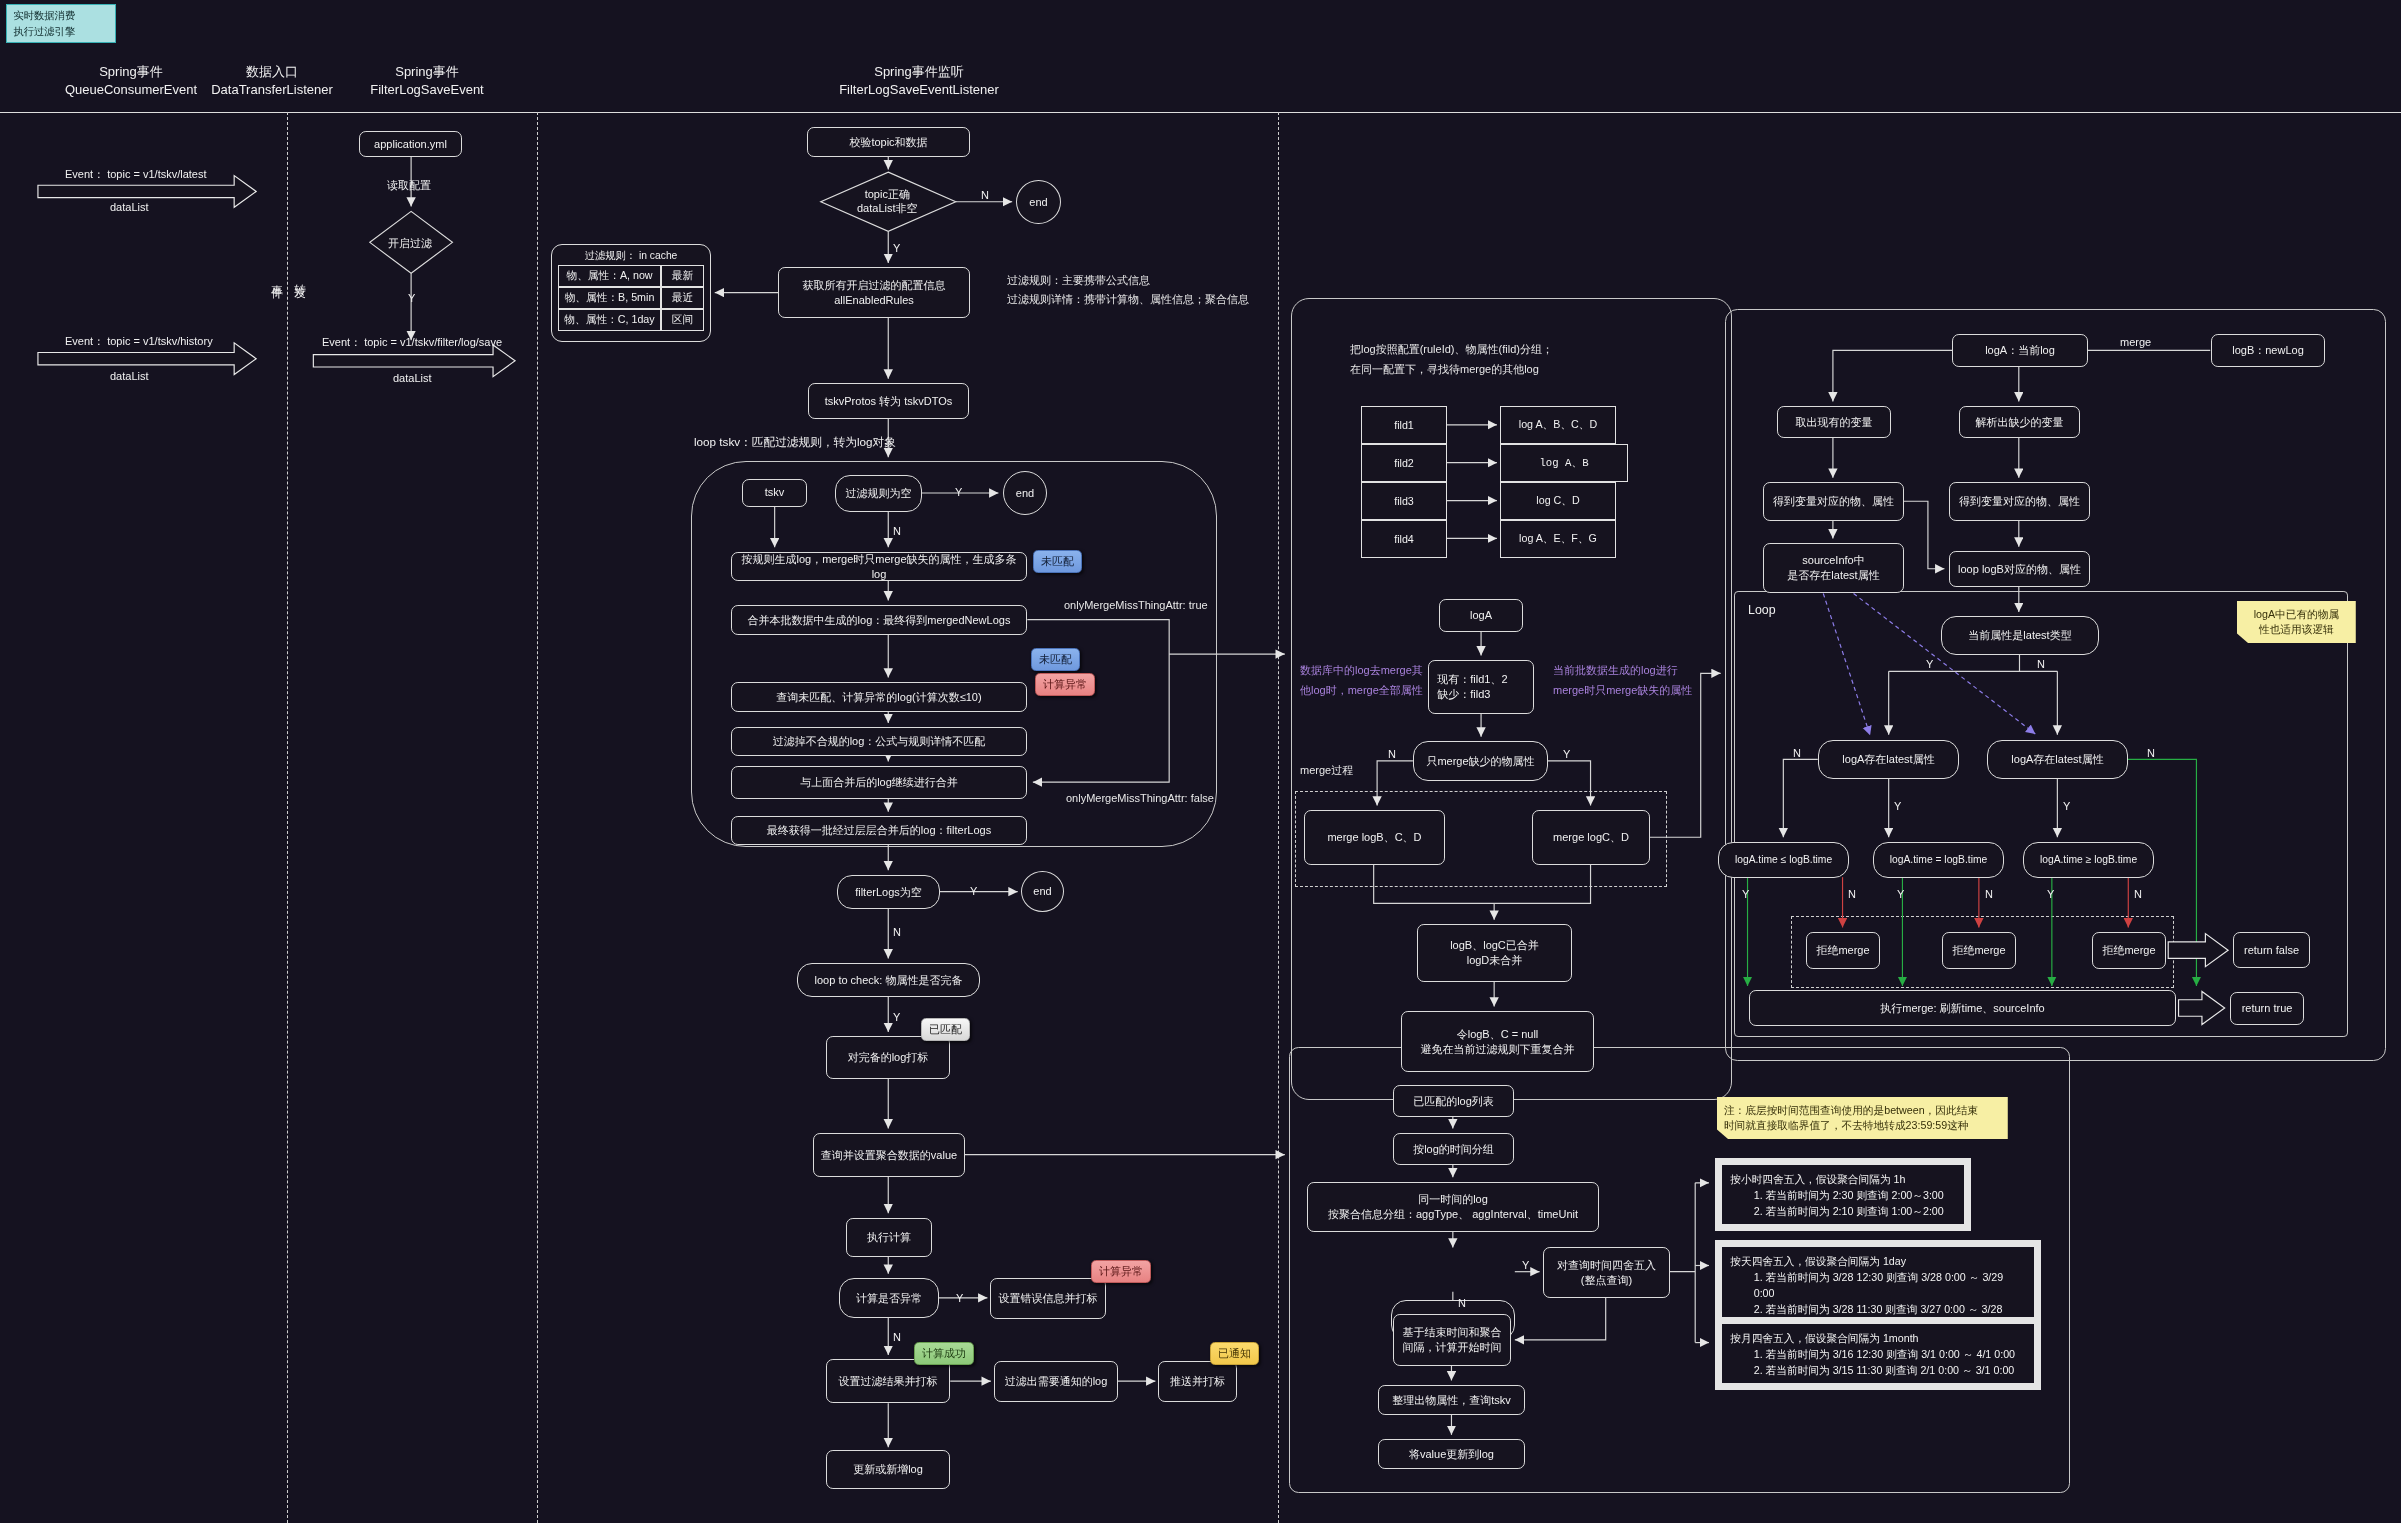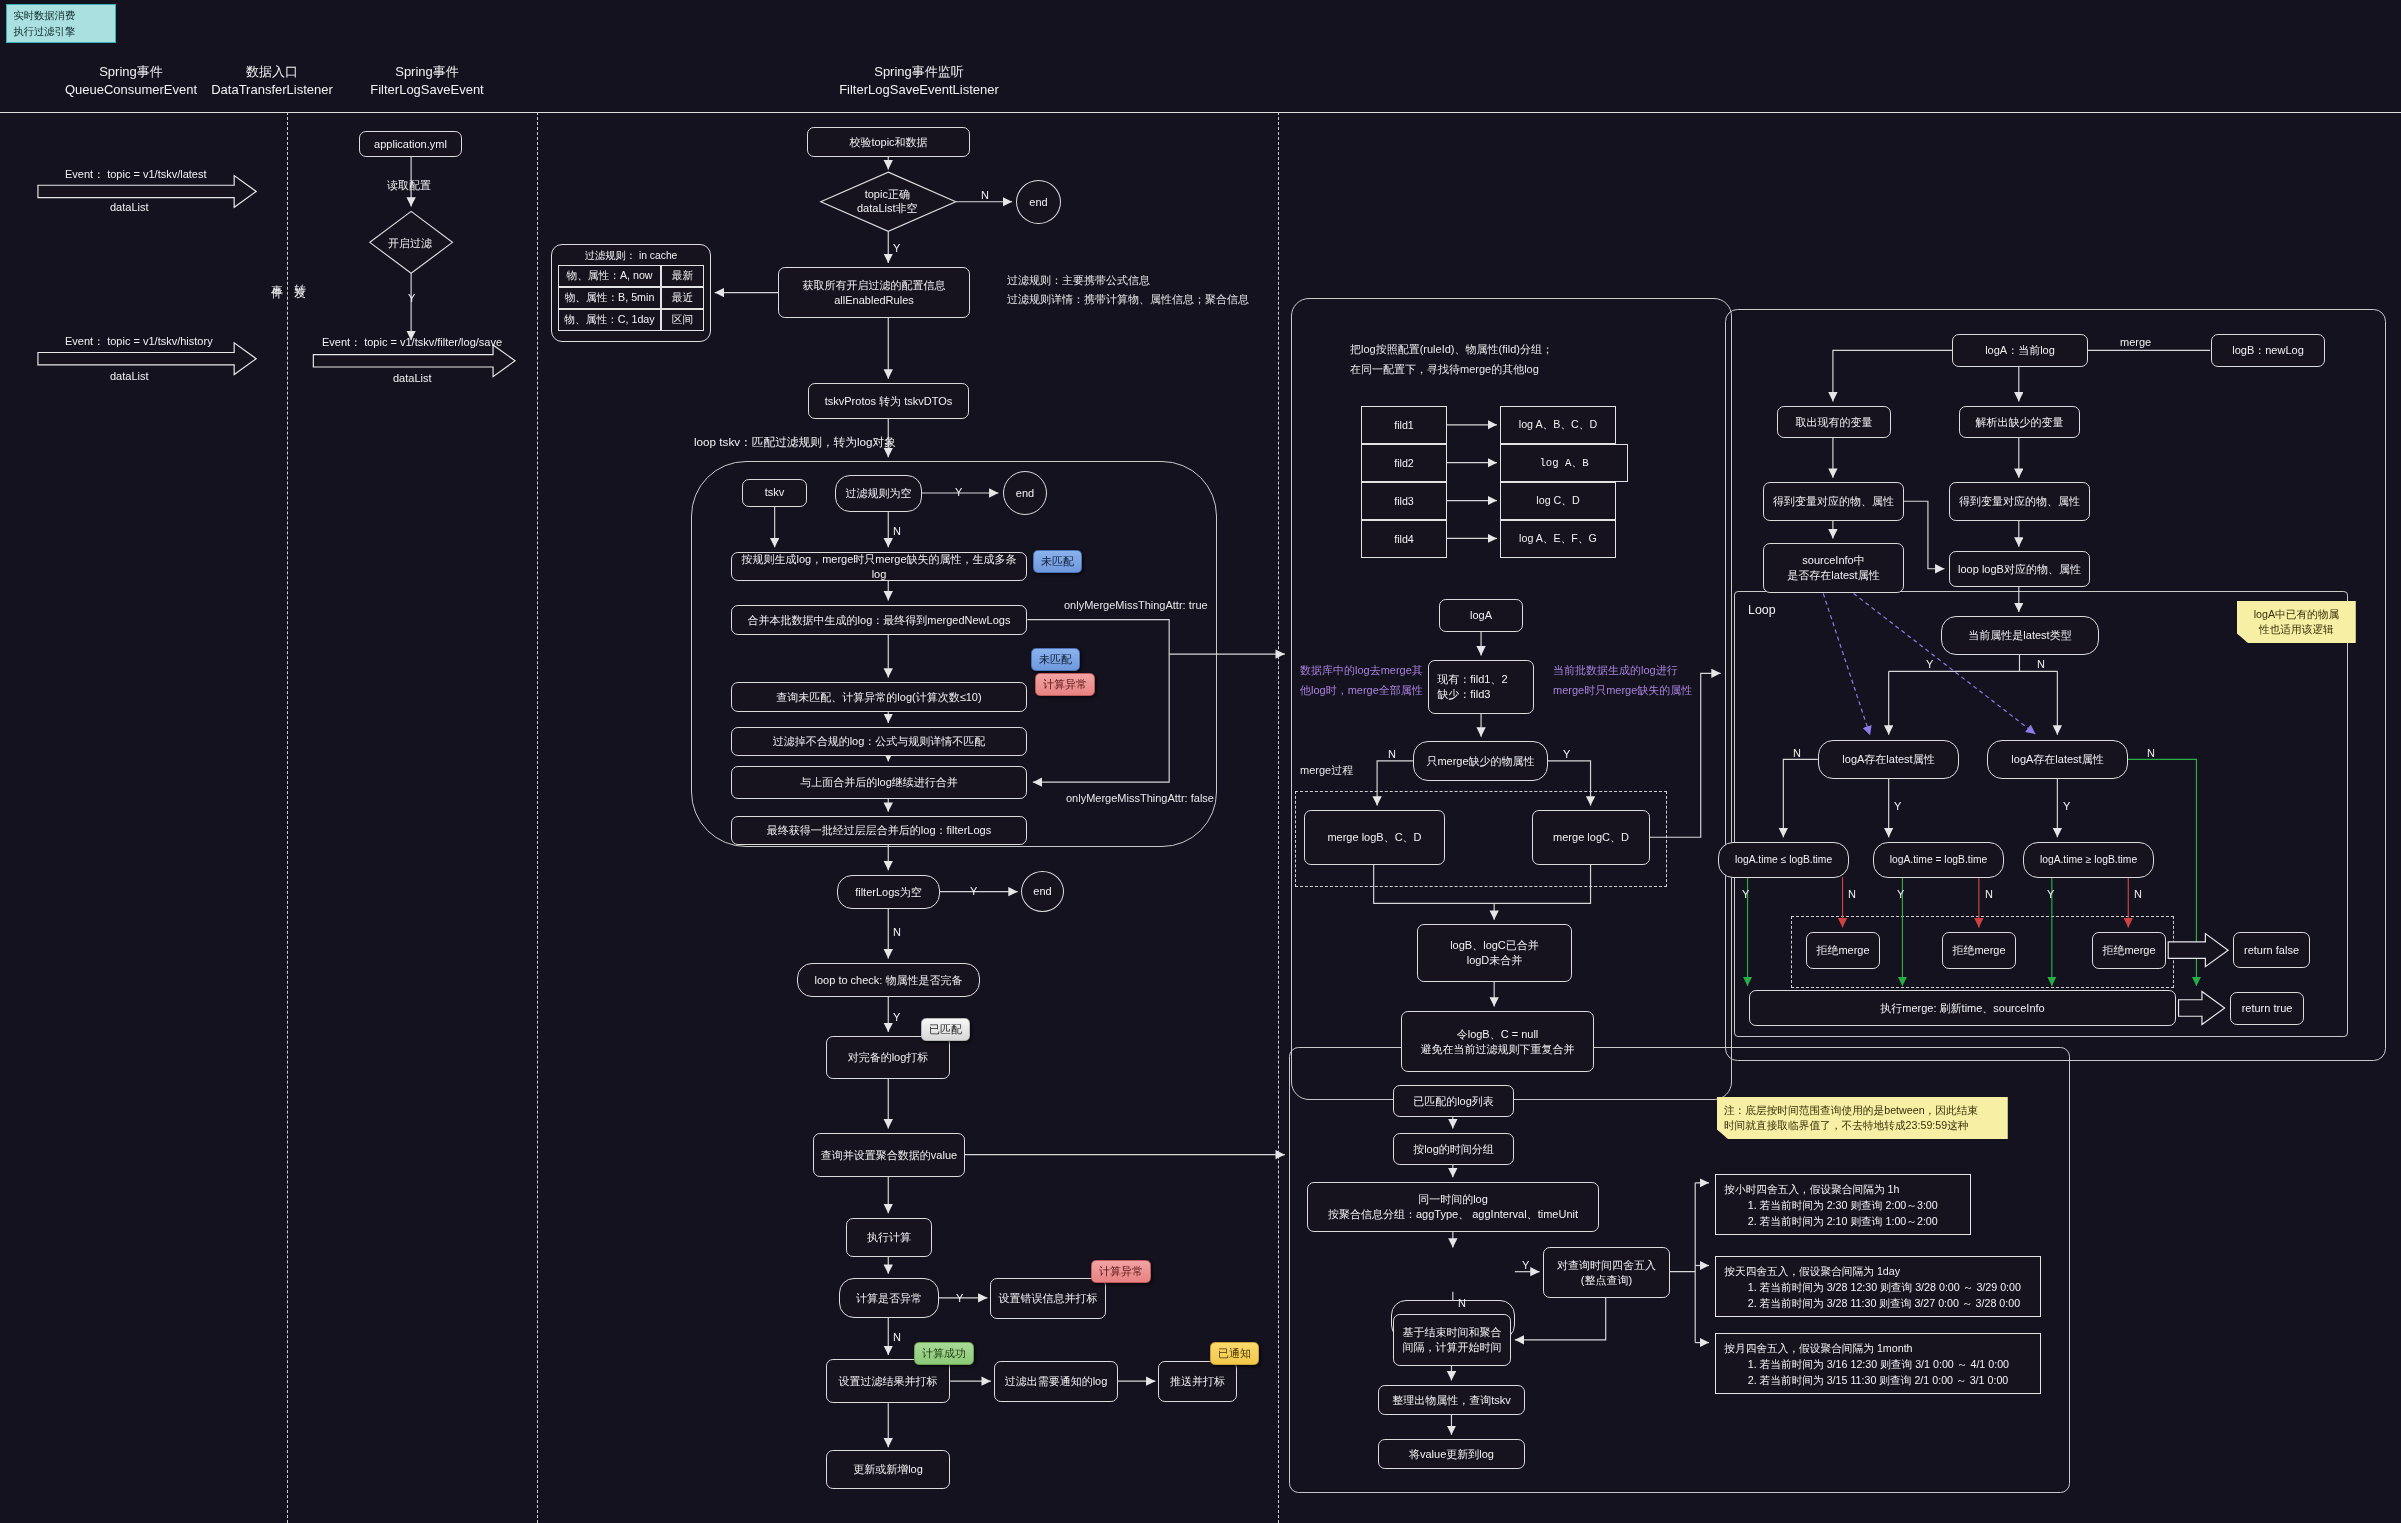--- a/index.html
+++ b/index.html
@@ -21,22 +21,22 @@
   .badge{position:absolute;z-index:6;border-radius:4.8px;font-size:11px;padding:2.8px 6.9px;
          box-shadow:1.4px 1.4px 2.8px rgba(0,0,0,.55);white-space:nowrap;}
   .b-blue{background:linear-gradient(#8ab2ed,#6f99de);border:0.7px solid #4a72b8;color:#101c33;}
   .b-red{background:linear-gradient(#f2a3a3,#e88282);border:0.7px solid #bf5a5a;color:#571414;}
   .b-gray{background:linear-gradient(#f7f7f7,#d8d8d8);border:0.7px solid #b5b5b5;color:#222;}
   .b-green{background:linear-gradient(#a8da96,#8cc878);border:0.7px solid #69a051;color:#1c3a10;}
   .b-yellow{background:linear-gradient(#fbda6c,#f2c84b);border:0.7px solid #c7a238;color:#463605;}
   .sticky{position:absolute;background:#f7efa4;color:#36300a;z-index:6;font-size:10.7px;line-height:1.45;
           padding:5.5px 6.9px;box-shadow:2.1px 2.1px 4.1px rgba(0,0,0,.5);
           clip-path:polygon(0 0,100% 0,100% 100%,11px 100%,0 calc(100% - 9.6px));}
-  .example{position:absolute;border:1px solid #e5e5e5;background:#16131f;color:#f3f3f3;z-index:4;
-           font-size:10.7px;line-height:1.5;padding:5.5px 8.3px;box-sizing:border-box;margin-top:16px;}
+  .example{position:absolute;border:7px solid #e5e5e5;background:#16131f;color:#f3f3f3;z-index:4;
+           font-size:10.7px;line-height:1.5;padding:5.5px 8.3px;box-sizing:border-box;}
   .example .ind{padding-left:23.4px;display:block;}
   .tealnote{position:absolute;left:5.5px;top:4.1px;width:102px;height:37px;background:#abe0e1;border:1px solid #37b1b5;
             color:#0e2a2b;font-size:10.3px;line-height:1.5;display:flex;flex-direction:column;justify-content:center;
             padding-left:6.9px;z-index:7;}
   .hdr{position:absolute;text-align:center;font-size:13px;line-height:1.4;z-index:5;transform:translateX(-50%);white-space:nowrap;}
   .vline{position:absolute;border-left:1.1px dashed #cfcfcf;width:0;z-index:1;}
   .tbl{position:absolute;z-index:4;box-sizing:border-box;}
   .tbl .cell{border:1px solid #e2e2e2;background:#16131f;display:flex;align-items:center;justify-content:center;
              font-size:10.7px;box-sizing:border-box;}
   svg.overlay{position:absolute;left:0;top:0;z-index:3;}

